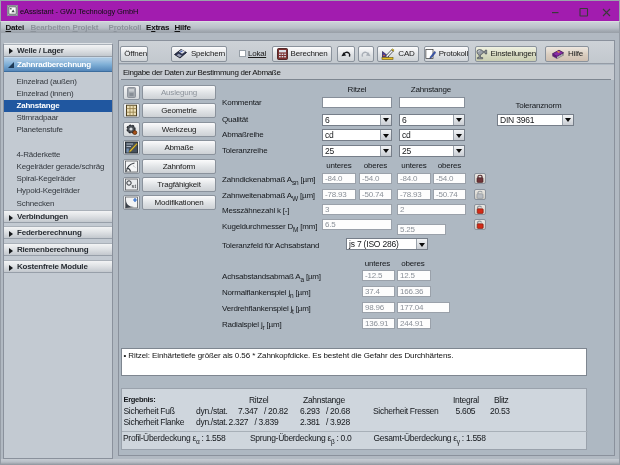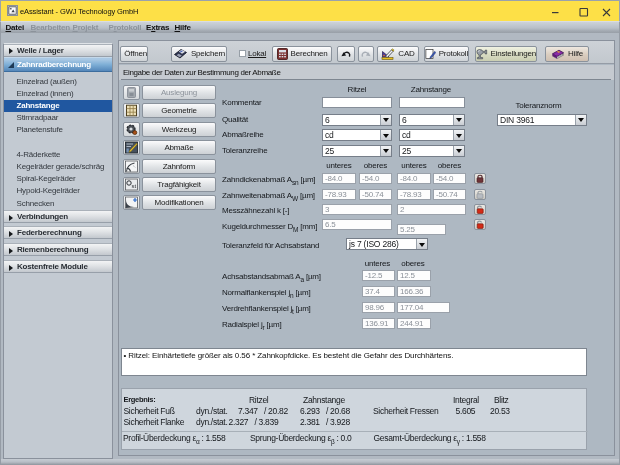--- a/index.html
+++ b/index.html
@@ -1,20 +1,20 @@
 <!DOCTYPE html>
 <html><head>
 <meta charset="utf-8">
 <style>
 * { margin:0; padding:0; box-sizing:border-box; }
 html,body { width:620px; height:465px; overflow:hidden;
   font-family:"Liberation Sans",sans-serif; background:#b1b9c2; }
 .abs { position:absolute;text-decoration:underline; }
 
-#titlebar { position:absolute; left:0; top:0; width:620px; height:22px; background:#fde047; border-left:1px solid #9aa2ab; border-right:1px solid #9aa2ab; border-top:1px solid #9aa2ab; border-bottom:1px solid #dadde0;}
+#titlebar { position:absolute; left:0; top:0; width:620px; height:22px; background:#a21caf; border-left:1px solid #9aa2ab; border-right:1px solid #9aa2ab; border-top:1px solid #9aa2ab; border-bottom:1px solid #dadde0;}
 #appicon { position:absolute; left:6px; top:4px; width:11px; height:11px; }
 #title { position:absolute; left:19px; top:6px; letter-spacing:-0.1px; font-size:7.5px; color:#101010; }
 .capbtn { position:absolute; top:0; width:14px; height:22px; color:#444; }
 
 #menubar { position:absolute; left:1px; top:22px; width:618px; height:11px;
   background:linear-gradient(#ccd2d8,#b8bfc7 55%,#a3aab2 80%,#989fa7); font-size:8px; color:#101010; letter-spacing:-0.2px; }
 #menubar span { position:absolute; top:1px;font-weight:bold; }
 .mdis { color:#8c939b; }
 
 #sidebar { position:absolute; left:3px; top:43px; width:110px; height:416px;
@@ -267,21 +267,21 @@
     <div class="flabel" style="left:103px; top:57px">Kommentar</div>
     <div class="flabel" style="left:103px; top:73.5px">Qualität</div>
     <div class="flabel" style="left:103px; top:89px">Abmaßreihe</div>
     <div class="flabel" style="left:103px; top:104.5px">Toleranzreihe</div>
 
     <div class="tfield" style="left:203px; top:56px; width:70px"></div>
     <div class="tfield" style="left:280px; top:56px; width:66px"></div>
 
     <div class="combo" style="left:203px; top:72.5px; width:70px">6<span class="arr"></span></div>
     <div class="combo" style="left:280px; top:72.5px; width:66px">6<span class="arr"></span></div>
-    <div class="combo" style="left:378px; top:72.5px; width:90px">DIN 3961<span class="arr"></span></div>
+    <div class="combo" style="left:378px; top:72.5px; width:77px">DIN 3961<span class="arr"></span></div>
     <div class="combo" style="left:203px; top:88px; width:70px">cd<span class="arr"></span></div>
     <div class="combo" style="left:280px; top:88px; width:66px">cd<span class="arr"></span></div>
     <div class="combo" style="left:203px; top:103.5px; width:70px">25<span class="arr"></span></div>
     <div class="combo" style="left:280px; top:103.5px; width:66px">25<span class="arr"></span></div>
 
     <div class="colhead" style="left:220px; top:120px">unteres</div>
     <div class="colhead" style="left:256.5px; top:120px">oberes</div>
     <div class="colhead" style="left:295px; top:120px">unteres</div>
     <div class="colhead" style="left:330.5px; top:120px">oberes</div>
 

